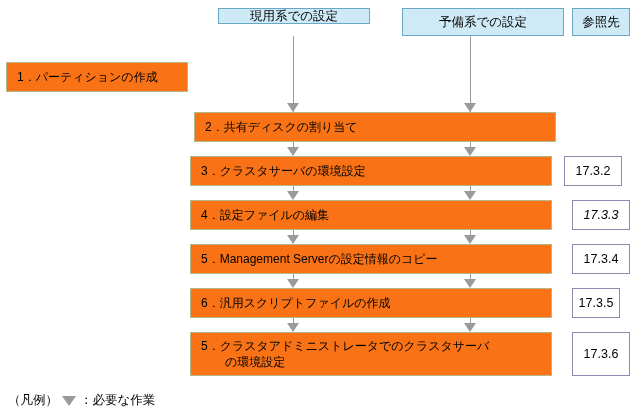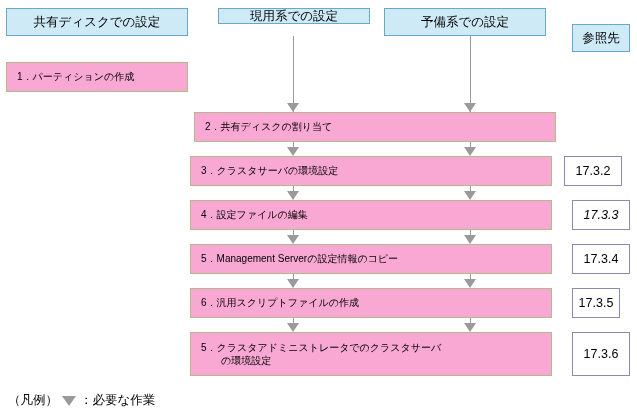--- a/index.html
+++ b/index.html
@@ -31,24 +31,24 @@
     line-height: 1.35;
   }
   .header {
     background: #cfeaf7;
     border: 1px solid #6aa8c8;
     justify-content: center;
     text-align: center;
     font-size: 12.5px;
   }
   .step {
-    background: #f9a8d4;
+    background: #f97316;
     border: 1px solid #b5b98a;
     padding-left: 10px;
-    font-size: 10px;
+    font-size: 12px;
   }
   .ref {
     background: #ffffff;
     border: 1px solid #8a8ab0;
     justify-content: center;
     text-align: center;
     font-size: 12.5px;
   }
   .vline {
     position: absolute;
@@ -77,30 +77,27 @@
     border-top: 10px solid #9a9a9a;
     margin: 0 4px;
   }
   .nowrap { white-space: pre; }
 </style>
 </head>
 <body>
 
 <div class="canvas">
 
-  <div class="box header" style="left:6px; top:8px; width:182px; height:28px;">
-    <span>共有ディスクでの設定</span>
-  </div>
   <div class="box header" style="left:218px; top:8px; width:152px; height:16px;">
     <span>現用系での設定</span>
   </div>
-  <div class="box header" style="left:384px; top:8px; width:162px; height:28px;">
+  <div class="box header" style="left:402px; top:8px; width:162px; height:28px;">
     <span>予備系での設定</span>
   </div>
-  <div class="box header" style="left:572px; top:8px; width:58px; height:28px;margin-top:16px;">
+  <div class="box header" style="left:572px; top:8px; width:58px; height:28px;">
     <span>参照先</span>
   </div>
 
   <div class="box step" style="left:6px; top:62px; width:182px; height:30px;">
     <span>1．パーティションの作成</span>
   </div>
 
   <div class="vline" style="left:293px; top:36px; height:76px;"></div>
   <div class="arrow" style="left:287px; top:103px;"></div>
   <div class="vline" style="left:470px; top:36px; height:76px;"></div>

